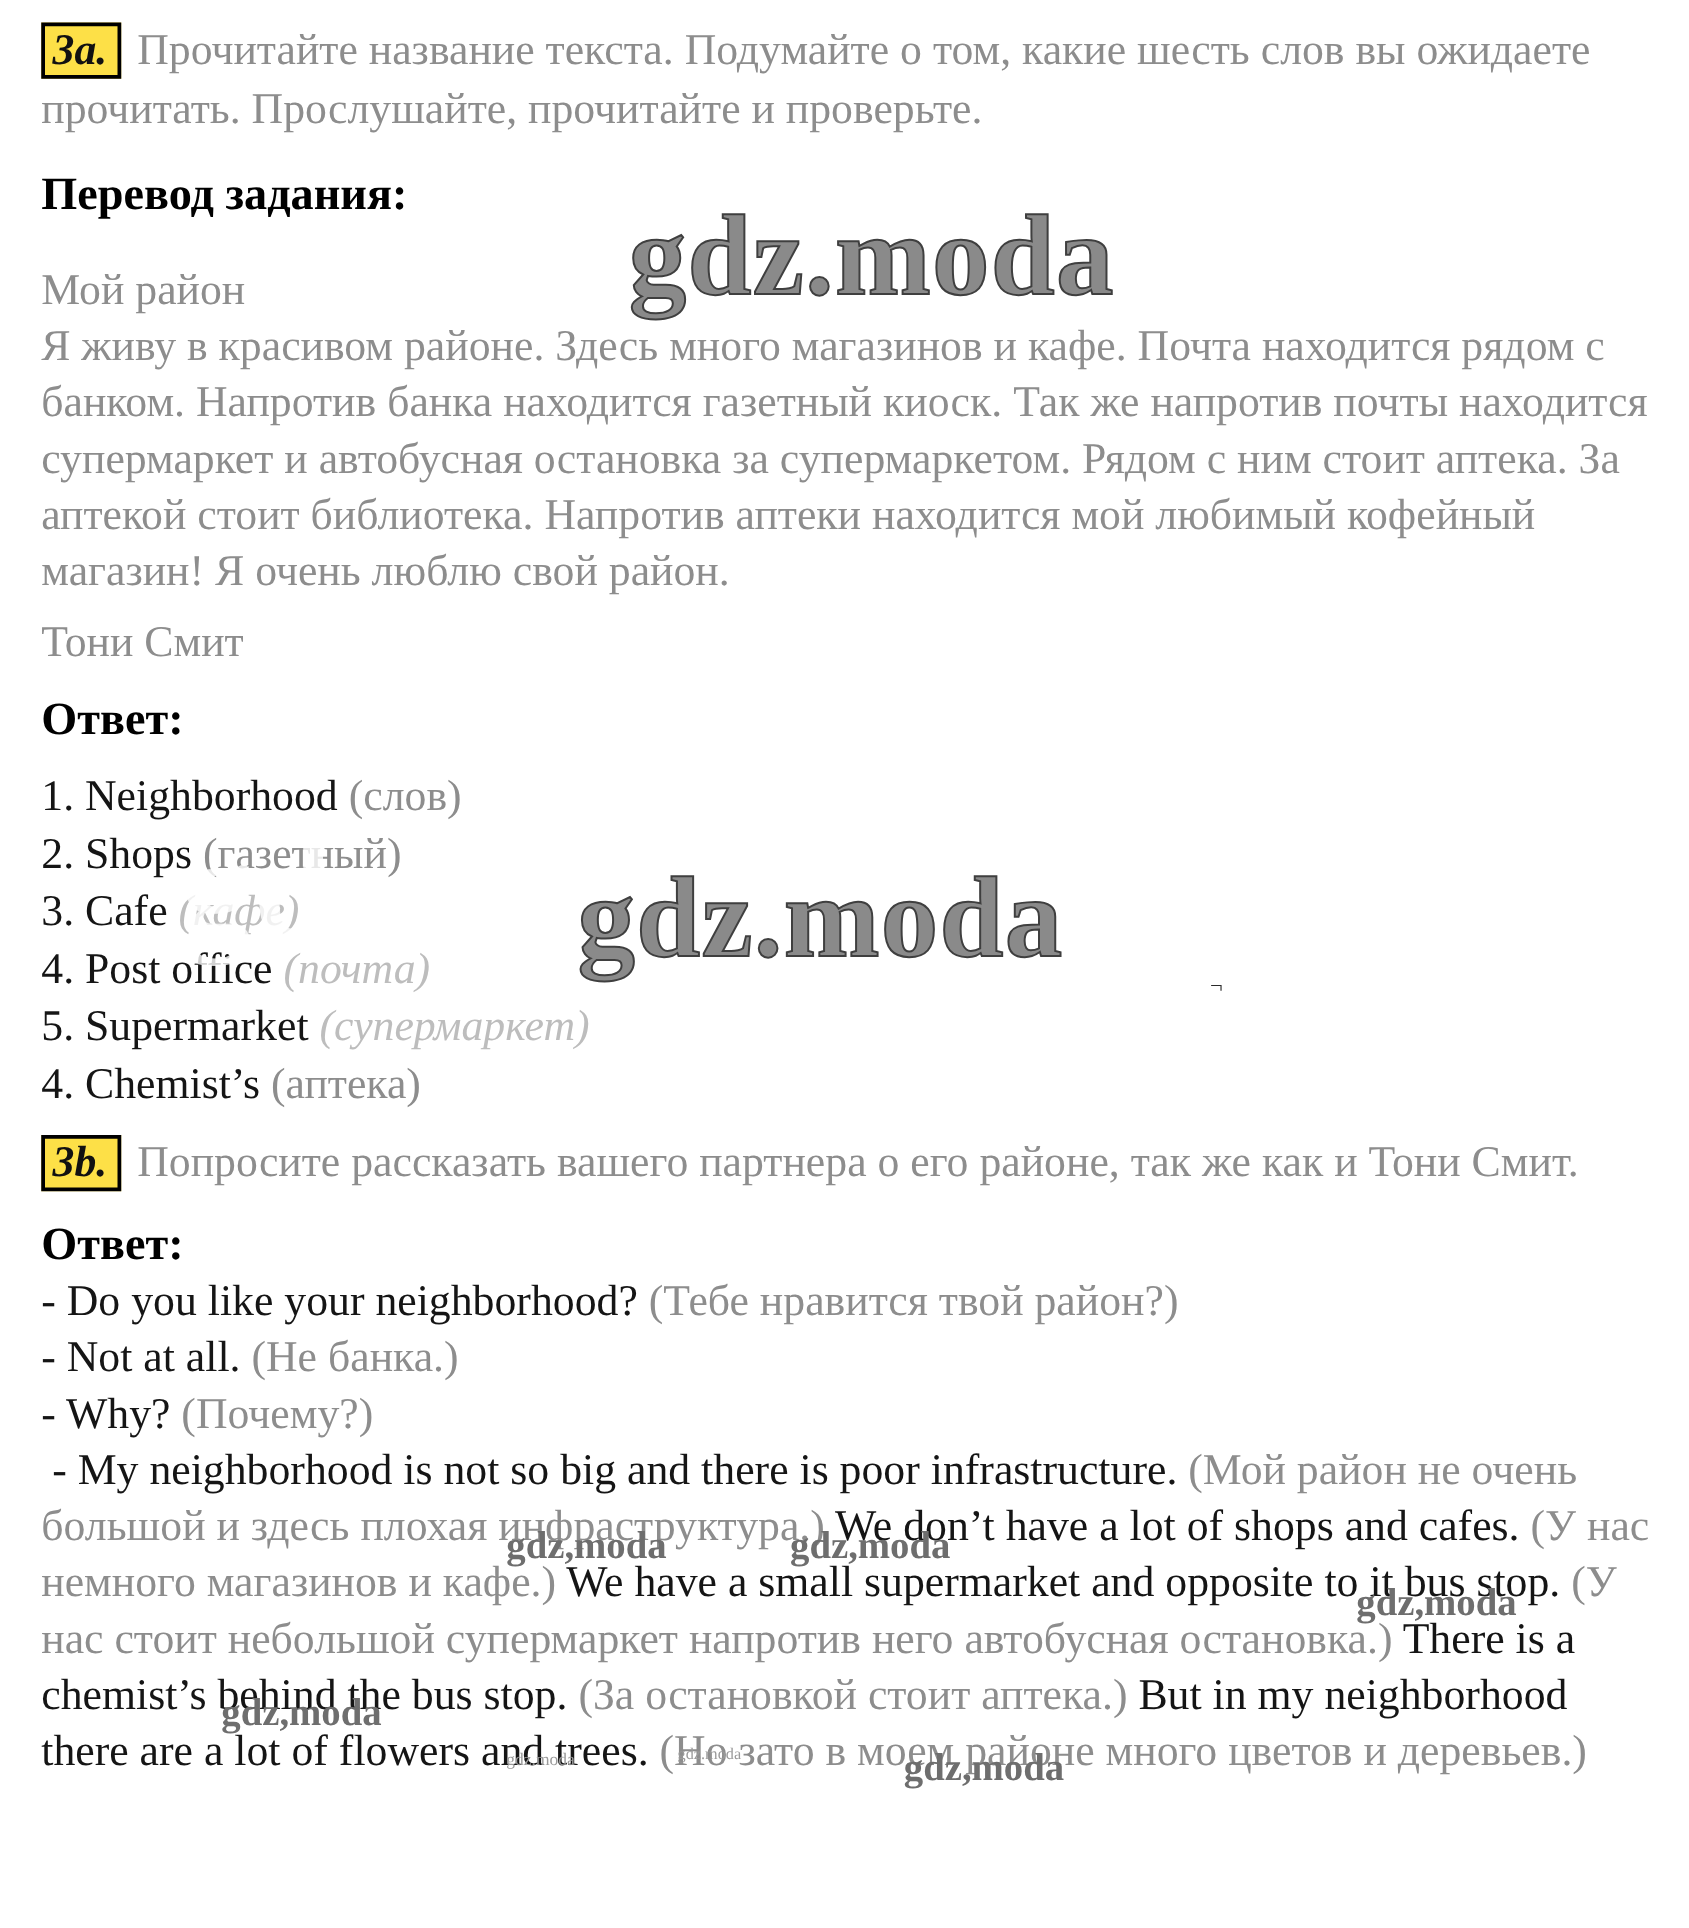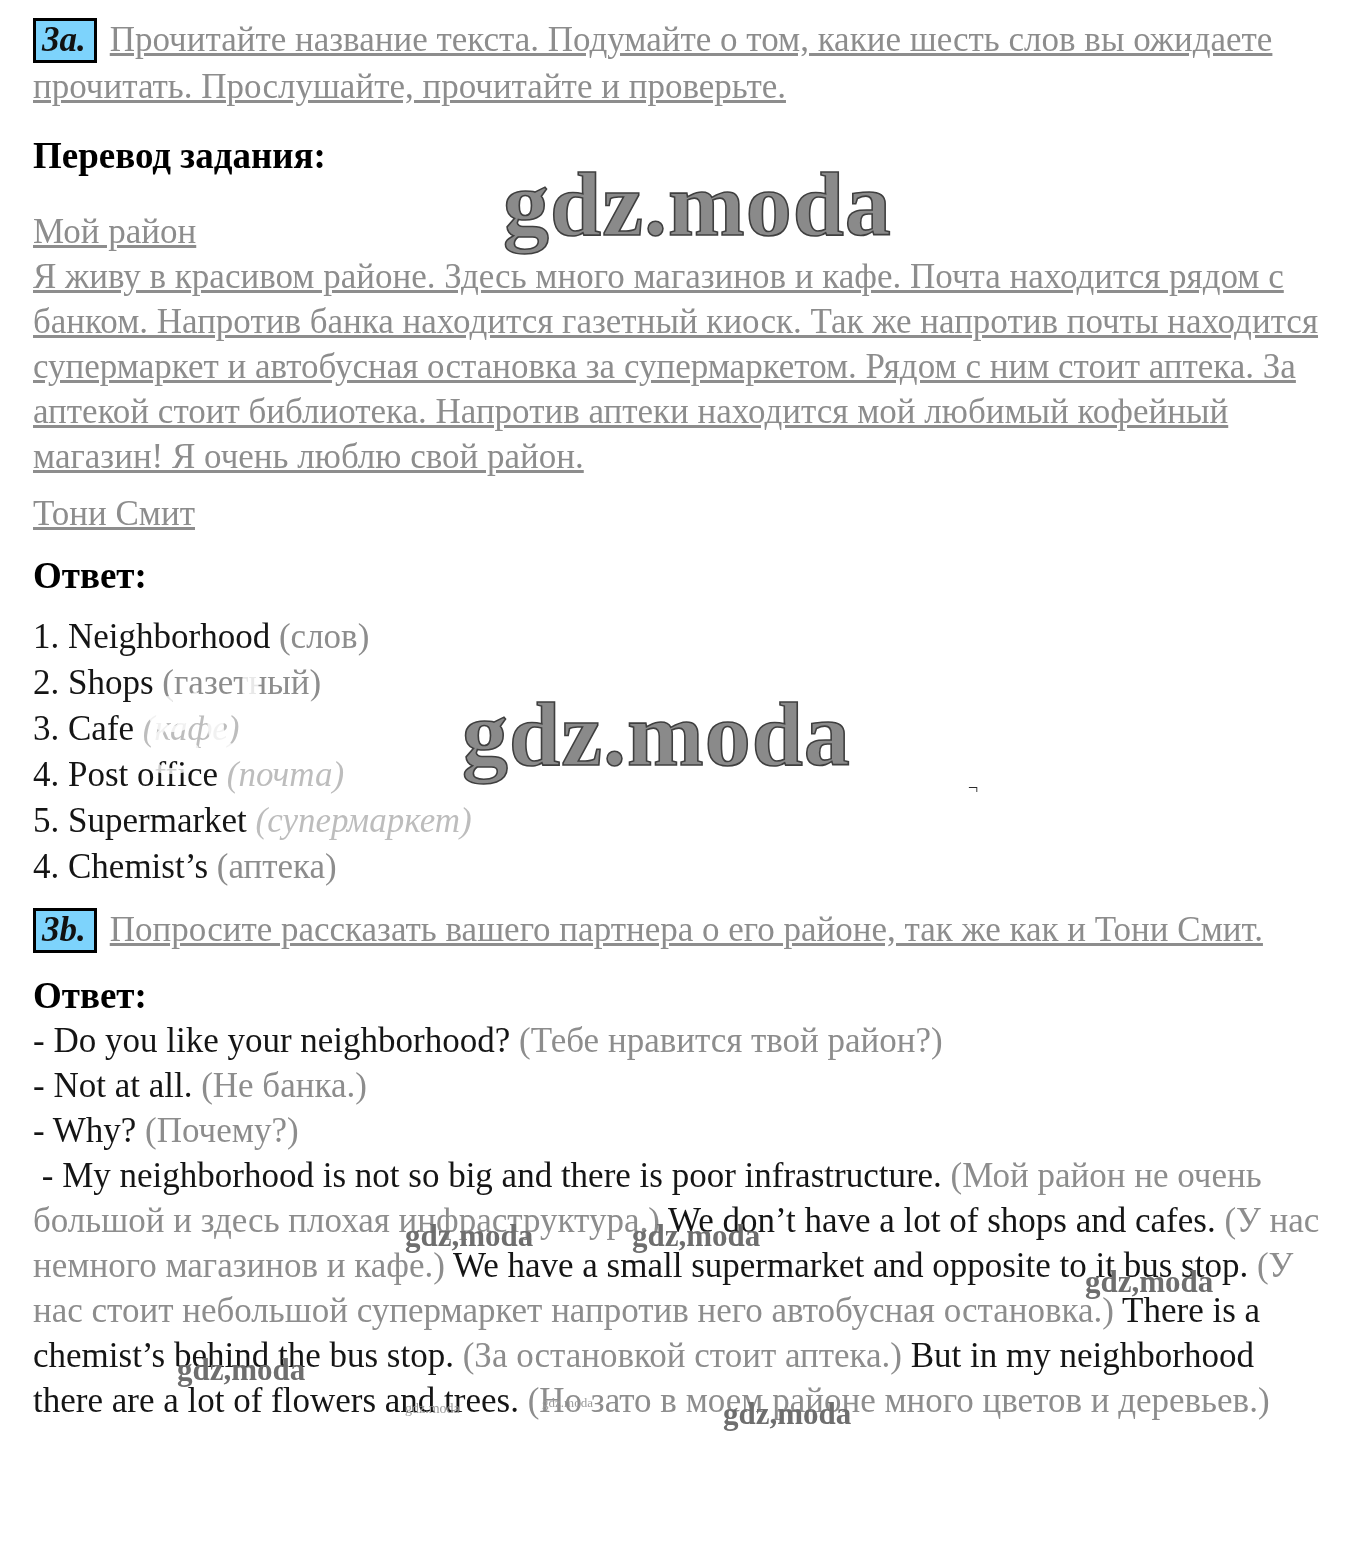--- a/index.html
+++ b/index.html
@@ -7,24 +7,24 @@
     width:1351px; height:1542px; position:relative; overflow:hidden;
     font-family:"Liberation Serif","DejaVu Serif",serif;
     color:var(--ink,#151515);
   }
   .page { position:absolute; inset:0; padding:16px 30px 0 33px; font-size:35px; line-height:45px; z-index:1; }
 
   .task-header { line-height:47px; color:var(--muted,#8d8d8d); }
   .badge {
     display:inline-block; border:3px solid #000; color:#111;
     font-weight:700; font-style:italic; font-size:35px; line-height:38px;
-    padding:0 8px 1px 6px; margin-right:13px; background:#7dd3fc;
+    padding:0 8px 1px 6px; margin-right:13px; background:#fde047;
   }
   .heading { font-size:37px; line-height:44px; font-weight:700; color:#000; margin:0; }
-  .muted { color:var(--muted,#8d8d8d);text-decoration:underline; }
+  .muted { color:var(--muted,#8d8d8d); }
 
   #t3a-trans-heading { margin-top:24px; }
   .translation { margin-top:31px; white-space:pre-line; }
   .author { margin-top:12px; }
   #t3a-answer-heading { margin-top:18px; }
 
   .answers { margin-top:16px; }
   .answer-row { line-height:46px; }
   .seg-en { color:var(--ink,#151515); }
   .seg-ru { color:var(--muted,#8d8d8d); }

